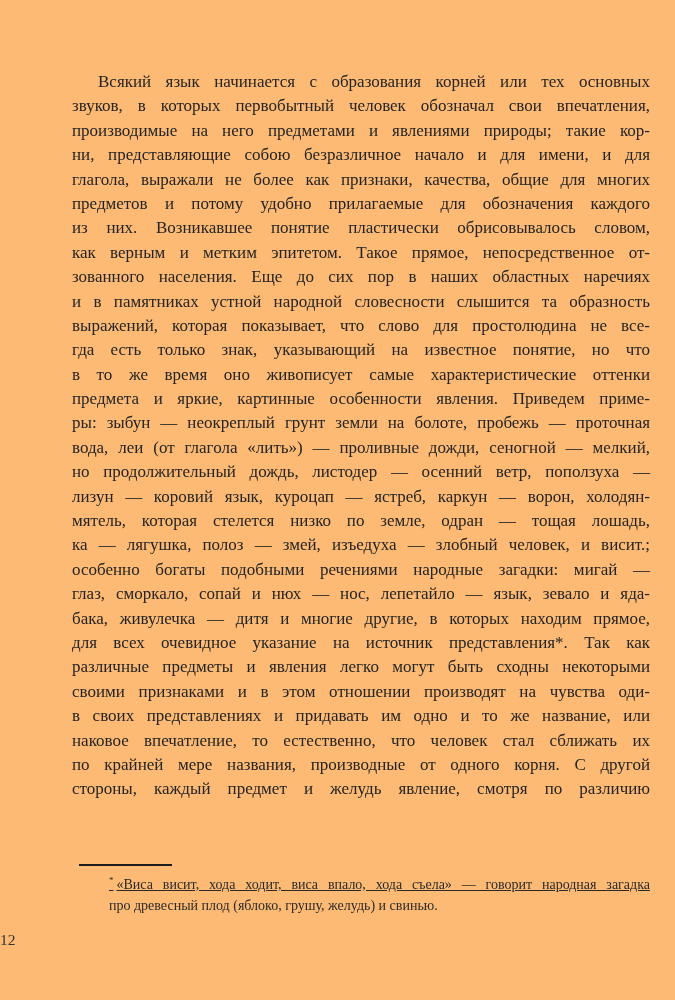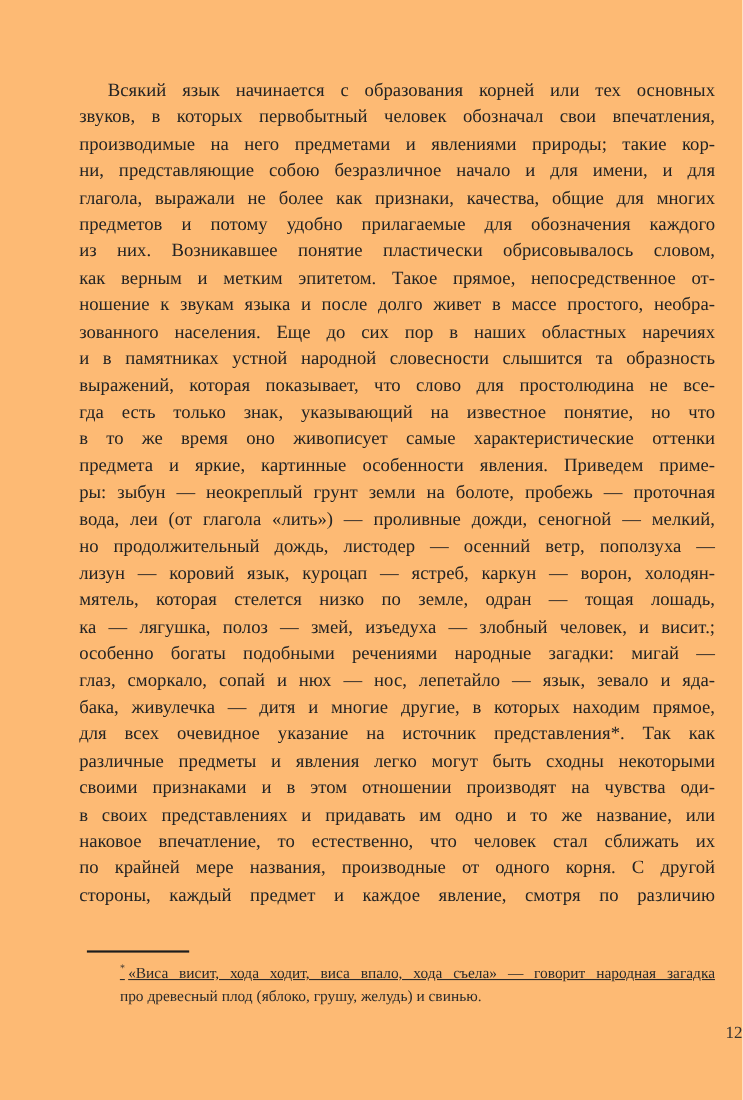--- a/index.html
+++ b/index.html
@@ -63,40 +63,39 @@
   .fn-marker {
     font-size: 9px;
     vertical-align: super;
     margin-right: 3px;
   }
   .page-number {
     position: absolute;
     left: 0;
     top: 931px;
     width: 675px;
-    text-align: right;
+    text-align: left;
     font-size: 15.5px;
     color: #333333;
   }
 </style>
 </head>
 <body>
 
 <div class="page">
 
   <div class="text-block">
       <div class="line first">Всякий язык начинается с образования корней или тех основных</div>
       <div class="line">звуков, в которых первобытный человек обозначал свои впечатления,</div>
       <div class="line">производимые на него предметами и явлениями природы; такие кор-</div>
       <div class="line">ни, представляющие собою безразличное начало и для имени, и для</div>
       <div class="line">глагола, выражали не более как признаки, качества, общие для многих</div>
       <div class="line">предметов и потому удобно прилагаемые для обозначения каждого</div>
       <div class="line">из них. Возникавшее понятие пластически обрисовывалось словом,</div>
       <div class="line">как верным и метким эпитетом. Такое прямое, непосредственное от-</div>
-      <div class="line">ношение к звукам языка и после долго живет в массе простого, необра-</div>
       <div class="line">зованного населения. Еще до сих пор в наших областных наречиях</div>
       <div class="line">и в памятниках устной народной словесности слышится та образность</div>
       <div class="line">выражений, которая показывает, что слово для простолюдина не все-</div>
       <div class="line">гда есть только знак, указывающий на известное понятие, но что</div>
       <div class="line">в то же время оно живописует самые характеристические оттенки</div>
       <div class="line">предмета и яркие, картинные особенности явления. Приведем приме-</div>
       <div class="line">ры: зыбун — неокреплый грунт земли на болоте, пробежь — проточная</div>
       <div class="line">вода, леи (от глагола «лить») — проливные дожди, сеногной — мелкий,</div>
       <div class="line">но продолжительный дождь, листодер — осенний ветр, поползуха —</div>
       <div class="line">лизун — коровий язык, куроцап — ястреб, каркун — ворон, холодян-</div>
@@ -104,21 +103,21 @@
       <div class="line">ка — лягушка, полоз — змей, изъедуха — злобный человек, и висит.;</div>
       <div class="line">особенно богаты подобными речениями народные загадки: мигай —</div>
       <div class="line">глаз, сморкало, сопай и нюх — нос, лепетайло — язык, зевало и яда-</div>
       <div class="line">бака, живулечка — дитя и многие другие, в которых находим прямое,</div>
       <div class="line">для всех очевидное указание на источник представления*. Так как</div>
       <div class="line">различные предметы и явления легко могут быть сходны некоторыми</div>
       <div class="line">своими признаками и в этом отношении производят на чувства оди-</div>
       <div class="line">в своих представлениях и придавать им одно и то же название, или</div>
       <div class="line">наковое впечатление, то естественно, что человек стал сближать их</div>
       <div class="line">по крайней мере названия, производные от одного корня. С другой</div>
-      <div class="line">стороны, каждый предмет и каждое явление, смотря по различию</div>
+      <div class="line">стороны, каждый предмет и желудь явление, смотря по различию</div>
     </div>
 
   <div class="footnote-rule"></div>
 
   <div class="footnote-text">
     <div class="fn-line justified"><span class="fn-marker">*</span><span>«Виса висит, хода ходит, виса впало, хода съела» — говорит народная загадка</span></div>
     <div class="fn-line">про древесный плод (яблоко, грушу, желудь) и свинью.</div>
   </div>
 
   <div class="page-number">12</div>

